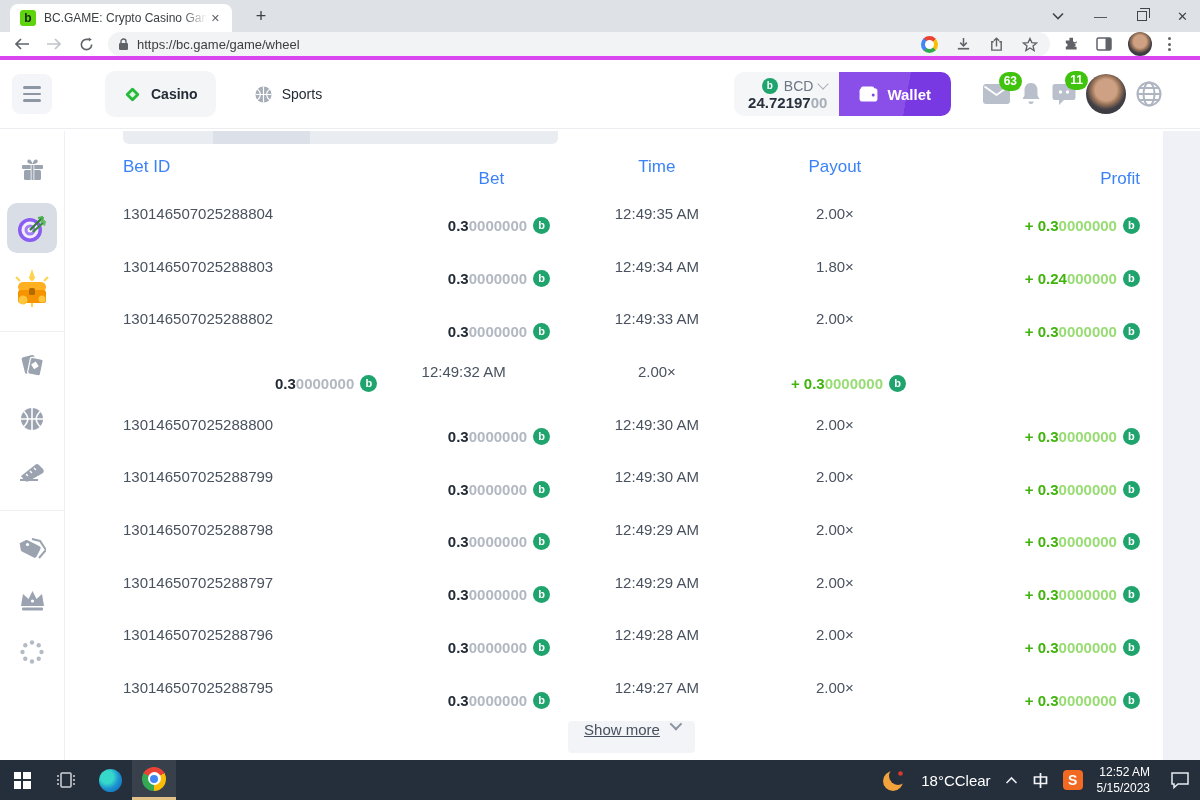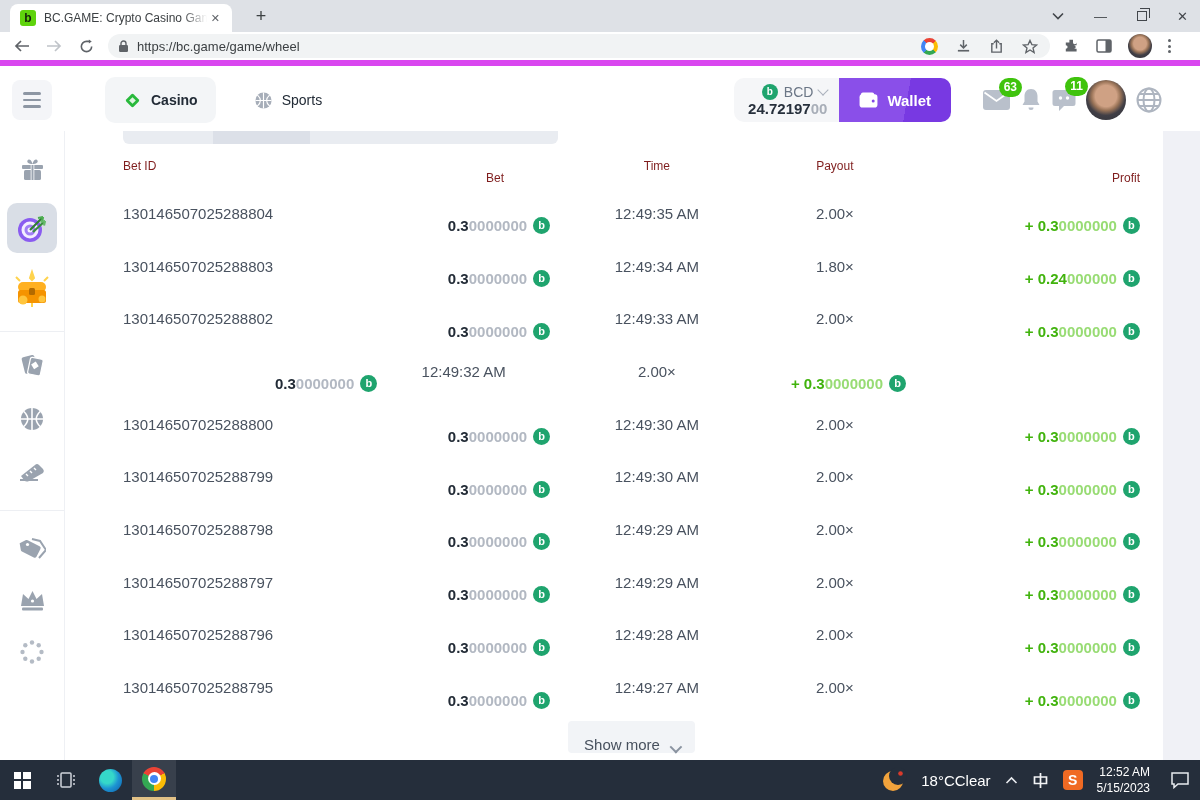--- a/index.html
+++ b/index.html
@@ -20,21 +20,21 @@
                flex:1; -webkit-mask-image:linear-gradient(90deg,#000 85%,transparent); }
   .tab-close { font-size:11px; color:#5f6368; padding:2px 4px; flex:none; }
   .newtab { position:absolute; left:248px; top:3px; width:26px; height:26px; color:#3c4043;
             font-size:18px; line-height:26px; text-align:center; }
   .wincontrols { position:absolute; right:12px; top:0; height:32px; display:flex; align-items:center; gap:30px; color:#42464b; }
   .wc { font-size:13px; }
   .wc-restore { width:10px; height:10px; border:1.2px solid #42464b; position:relative; background:#dee1e6; }
   .wc-restore::before{ content:""; position:absolute; left:2px; top:-4px; width:9px; height:9px;
                        border:1.2px solid #42464b; border-left:none; border-bottom:none; }
 
-  .toolbar { height:34px; background:#fff; display:flex; align-items:center; border-bottom:6px solid #d946ef; padding:0 6px; }
+  .toolbar { height:28px; background:#fff; display:flex; align-items:center; border-bottom:4px solid #d946ef; padding:0 6px; }
   .navbtn { width:24px; height:24px; display:flex; align-items:center; justify-content:center; margin:0 4px; }
   .addrbar { flex:none; width:942px; height:24px; background:#f1f3f4; border-radius:12px; margin-left:6px;
              display:flex; align-items:center; padding:0 10px; }
   .url { font-size:13px; color:#3c4043; margin-left:8px; flex:1; }
   .addr-icons { display:flex; align-items:center; gap:18px; margin-right:2px; }
   .toolbar-right { display:flex; align-items:center; gap:16px; margin-left:14px; }
   .g-icon { width:17px; height:17px; border-radius:50%; position:relative;
             background:conic-gradient(from -45deg,#ea4335 0 90deg,#fbbc05 90deg 180deg,#34a853 180deg 270deg,#4285f4 270deg 360deg); }
   .g-icon::after{ content:""; position:absolute; inset:4px; background:#fff; border-radius:50%; }
   .avatar { border-radius:50%;
@@ -80,32 +80,32 @@
   .sidebar { width:65px; border-right:1px solid #eef0f4; display:flex; flex-direction:column; align-items:center; flex:none; }
   .sb-div { width:100%; height:1px; background:#edeff3; }
   .sb-active { width:50px; height:50px; border-radius:10px; background:#d9dee6;
                display:flex; align-items:center; justify-content:center; }
 
   
   .main { flex:1; position:relative; padding:0 60px 0 58px; }
   .tab-remnant { width:435px; height:13px; background:#e9ecf1; border-radius:0 0 6px 6px; position:relative; }
   .tab-remnant .seg { position:absolute; left:90px; top:0; width:97px; height:13px; background:#dce0e8; }
   .grid { display:grid; grid-template-columns:25% 17% 21% 14% 23%; align-items:center; }
-  .thead { height:43px; color:#7f1d1d; font-size:12px; }
+  .thead { height:43px; color:#3b82f6; font-size:17px; }
   .trow { height:52.7px; font-size:15px; color:#49525f; }
   .c-bet,.c-profit { display:flex; justify-content:flex-end; align-items:center; gap:6px;margin-top:25px; }
   .c-time,.c-payout { text-align:center; }
   .thead .c-bet { padding-right:46px; }
   .bet-main { font-weight:bold; color:#222b36; }
   .bet-fade { color:#b2b8c2; font-weight:bold; }
   .pf-main { font-weight:bold; color:#41b30d; }
   .pf-fade { font-weight:bold; color:#98dc74; }
   .showmore { margin:7px auto 0; height:32px; background:#f2f4f7; border:none; border-radius:4px;
-              display:flex; align-items:flex-end; gap:10px; padding:0 16px; font-size:15px; color:#47505d;
-              font-family:inherit; }
+              display:flex; align-items:flex-start; gap:10px; padding:0 16px; font-size:15px; color:#47505d;
+              font-family:inherit;text-decoration:underline; }
   .sm-chev { width:9px; height:9px; border-right:2px solid #8a93a0; border-bottom:2px solid #8a93a0;
              transform:rotate(45deg) translateY(-2px); }
 
   
   .taskbar { position:absolute; left:0; right:0; bottom:0; height:40px; background:#252e3b;
              display:flex; align-items:center; color:#fff; }
   .tb-tile { width:44px; height:40px; display:flex; align-items:center; justify-content:center; }
   .tb-tile.active { background:rgba(255,255,255,.09); border-bottom:3px solid #e2c186; }
   .winlogo { width:17px; height:17px; display:grid; grid-template-columns:1fr 1fr; gap:1.5px; }
   .winlogo i { background:#fff; }

